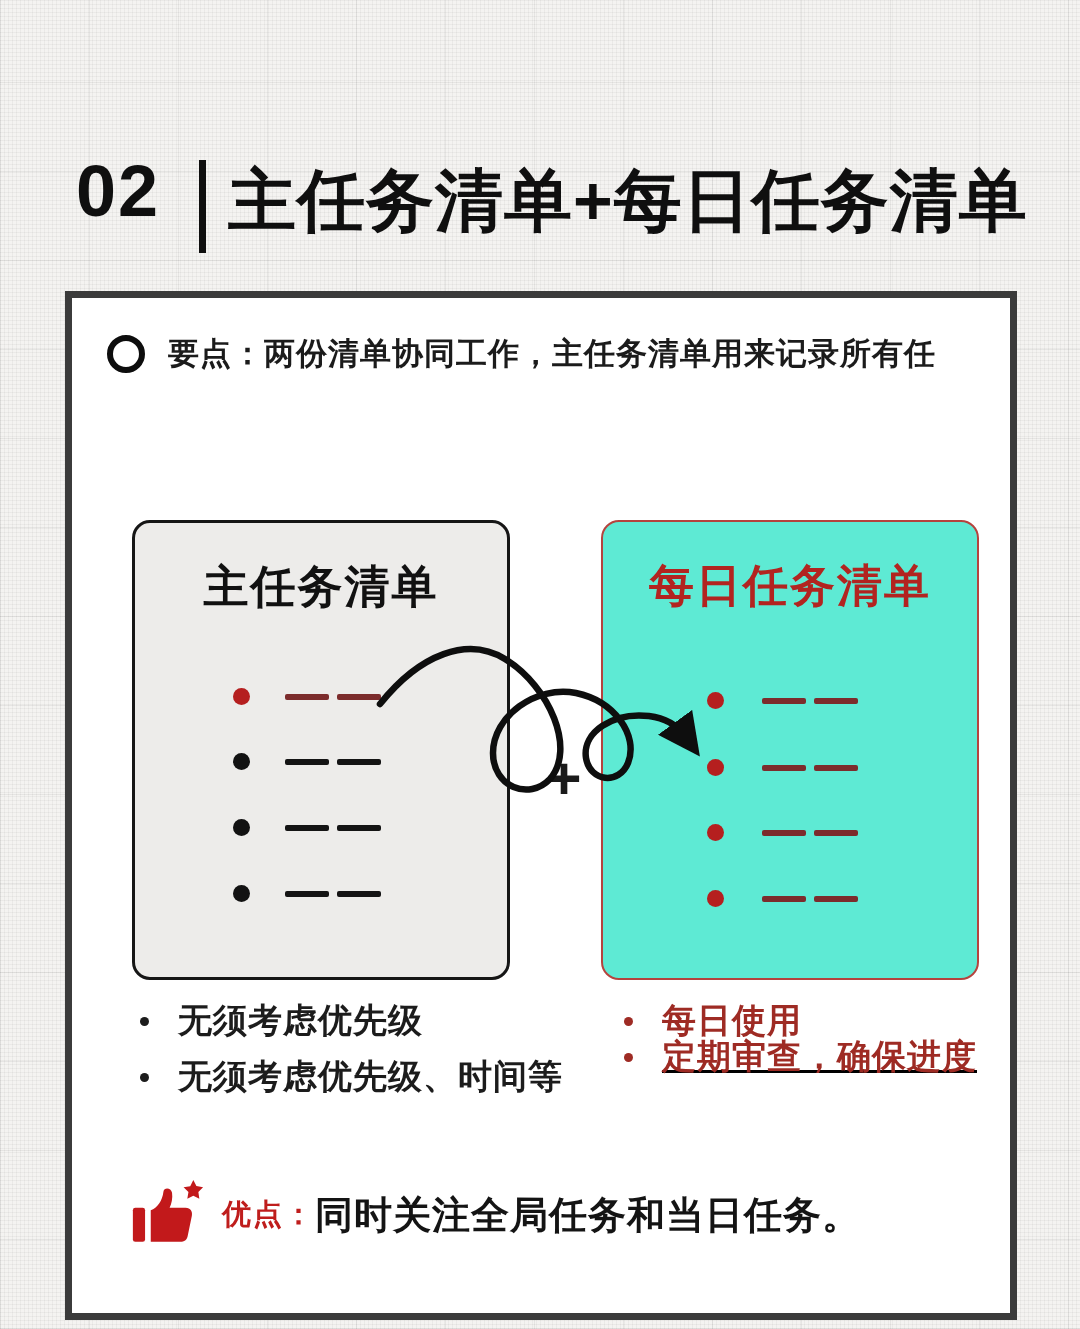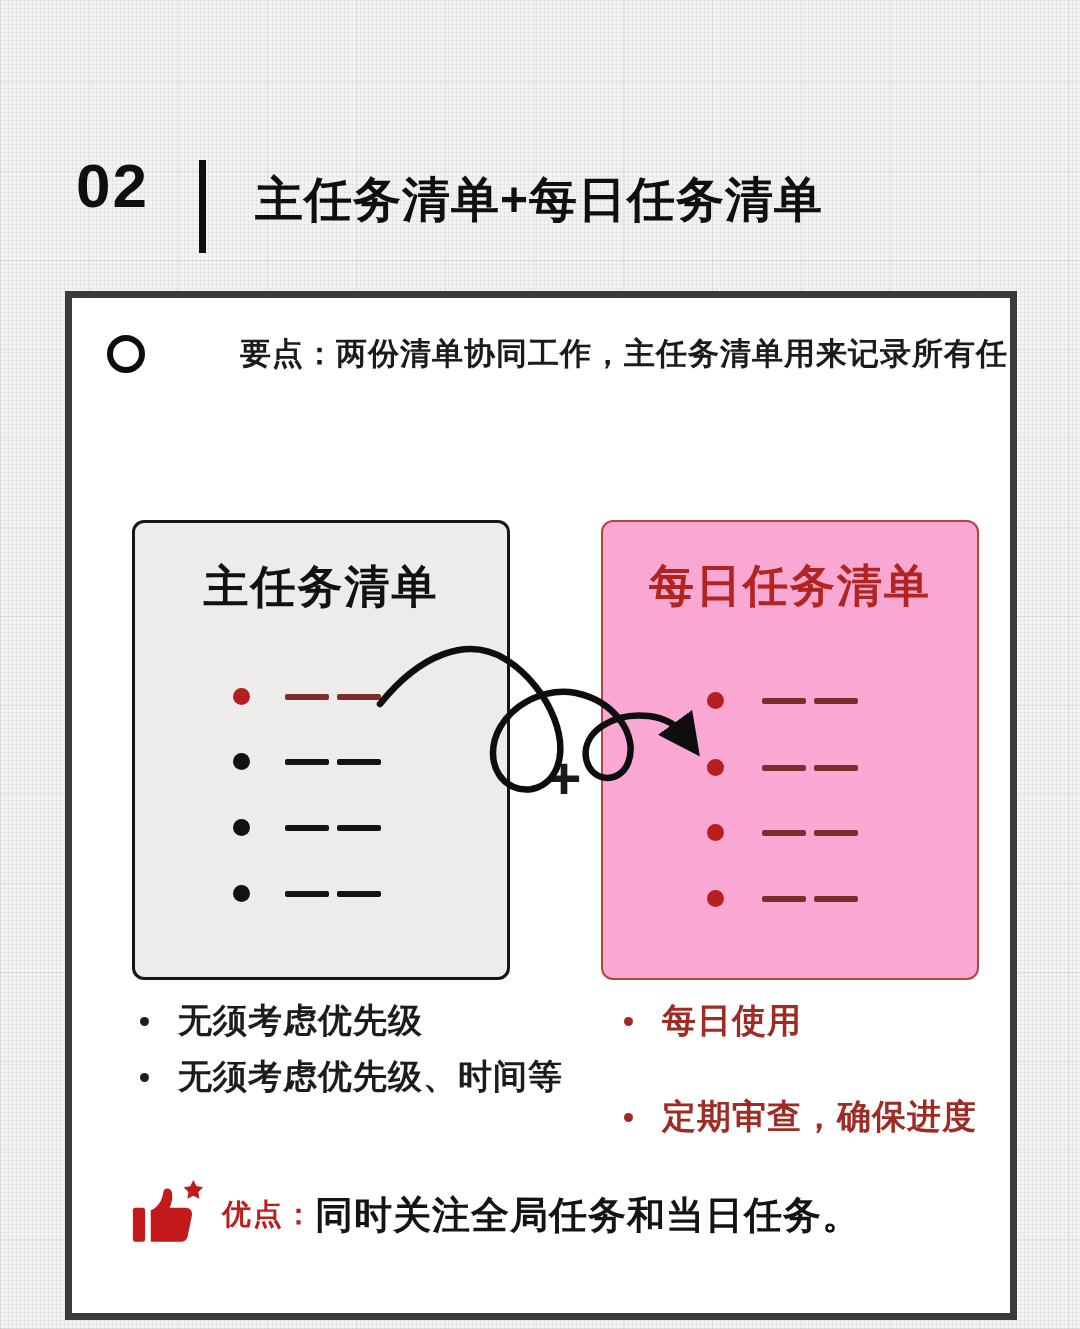--- a/index.html
+++ b/index.html
@@ -9,35 +9,35 @@
     background-color:#f4f3f1;
     background-image:
       repeating-linear-gradient(0deg, rgba(60,60,60,0.05) 0 1px, transparent 1px 4px),
       repeating-linear-gradient(90deg, rgba(60,60,60,0.05) 0 1px, transparent 1px 4px),
       repeating-linear-gradient(0deg, rgba(60,60,60,0.08) 0 1px, transparent 1px 89px),
       repeating-linear-gradient(90deg, rgba(60,60,60,0.08) 0 1px, transparent 1px 89px);
   }
   #page { position:relative; width:1080px; height:1329px; overflow:hidden; }
 
   
-  .h-number { position:absolute; left:76px; top:150px; font-size:62px; font-weight:800; color:#0f0f0f; letter-spacing:2px; }
+  .h-number { position:absolute; left:76px; top:150px; font-size:72px; font-weight:800; color:#0f0f0f; letter-spacing:2px; }
   .h-bar    { position:absolute; left:199px; top:160px; width:7px; height:93px; background:#0f0f0f; }
-  .h-title  { position:absolute; left:255px; top:152px; font-size:48px; line-height:96px; font-weight:900; color:#0f0f0f; letter-spacing:1px; white-space:nowrap; }
+  .h-title  { position:absolute; left:228px; top:152px; font-size:68px; line-height:96px; font-weight:900; color:#0f0f0f; letter-spacing:1px; white-space:nowrap; }
 
   
   .mainbox { position:absolute; left:65px; top:291px; width:952px; height:1029px; background:#ffffff; border:7px solid #3b3b3b; }
 
   
   .kp-circle { position:absolute; left:35px; top:37px; width:38px; height:38px; border:6px solid #0d0d0d; border-radius:50%; background:#fff; }
-  .kp-text { position:absolute; left:96px; top:25px; width:840px; font-size:31px; line-height:61px; font-weight:600; color:#1b1b1b; letter-spacing:1px;text-align:right; }
+  .kp-text { position:absolute; left:96px; top:25px; width:840px; font-size:31px; line-height:61px; font-weight:600; color:#1b1b1b; letter-spacing:1px; }
 
   
-  .card { position:absolute; top:222px; width:378px; height:460px; border-radius:12px; }
+  .card { position:absolute; top:222px; width:378px; height:460px; border-radius:18px; }
   .card-left  { left:60px;  background:#edecea; border:3px solid #161616; }
-  .card-right { left:529px; background:#f9a8d4; border:2px solid #b5433e; }
+  .card-right { left:529px; background:#5eead4; border:2px solid #b5433e; }
   .card-title { text-align:center; margin-top:34px; font-size:45px; font-weight:900; letter-spacing:2px; white-space:nowrap; }
   .card-left  .card-title { color:#111111; }
   .card-right .card-title { color:#b22420; }
 
   .ph-row { position:absolute; height:18px; }
   .ph-dot { position:absolute; left:0; top:0; width:17px; height:17px; border-radius:50%; }
   .ph-dash { position:absolute; top:6px; width:44px; height:6px; border-radius:2px; }
   .dot-black  { background:#121212; }
   .dot-red    { background:#b51f1f; }
   .dash-black { background:#141414; }
@@ -153,21 +153,21 @@
     </div>
     <div class="note note-black" style="left:68px; top:756px;">
       <span class="note-dot"></span>
       <span class="note-text">无须考虑优先级、时间等</span>
     </div>
 
     <div class="note note-red" style="left:552px; top:700px;justify-content:space-between;">
       <span class="note-dot"></span>
       <span class="note-text">每日使用</span>
     </div>
-    <div class="note note-red" style="left:552px; top:796px;">
+    <div class="note note-red" style="left:552px; top:736px;text-decoration:underline;">
       <span class="note-dot"></span>
       <span class="note-text">定期审查，确保进度</span>
     </div>
 
     <div class="advantage">
       <svg class="adv-icon" viewBox="0 0 48 48">
         <g fill="#c2191b">
           <rect x="3" y="19.5" width="7.5" height="21" rx="1.5"></rect>
           <path d="M14 40.5 V21 C 18 20, 21.2 15, 21.8 9.7 C 22.1 6.7, 26.6 7.1, 27.1 10.3 C 27.6 13.7, 26.8 17.1, 25.6 19.5 h 9.8 C 38.6 19.5, 39.8 21.9, 39.3 24.5 L 36.7 37.1 C 36.2 39.5, 34.6 40.5, 32.2 40.5 Z"></path>
           <path d="M40.2 2.5 l1.9 3.7 4.1 0.7 -2.9 3 0.6 4.1 -3.7 -1.9 -3.7 1.9 0.7 -4.1 -3 -3 4.1 -0.6 z"></path>

